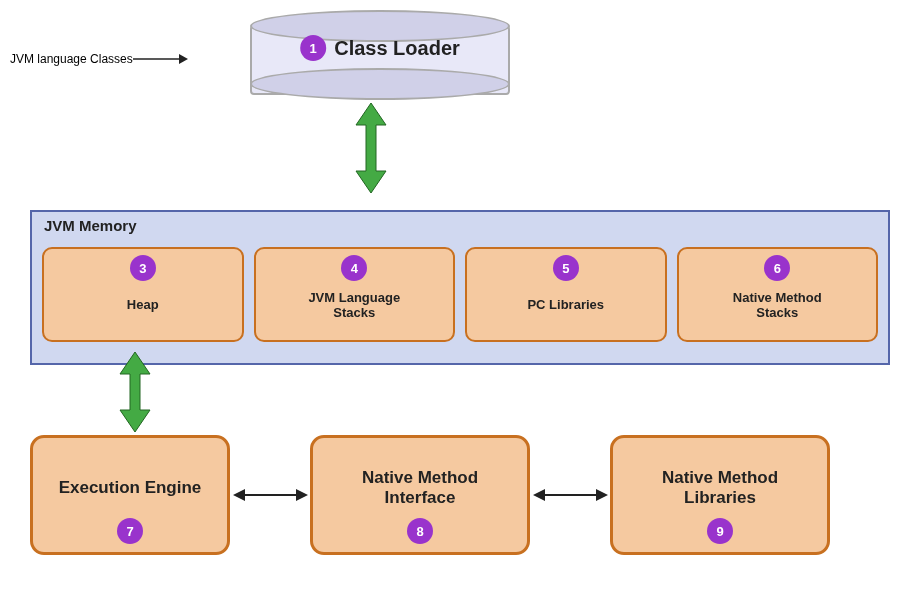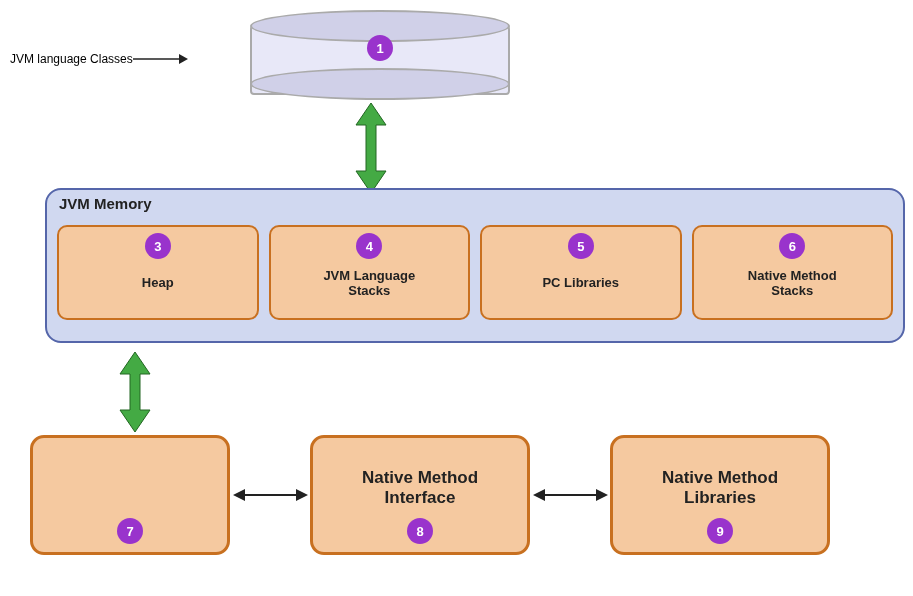--- a/index.html
+++ b/index.html
@@ -88,28 +88,27 @@
       top: 52px;
       left: 10px;
       font-size: 12px;
       display: flex;
       align-items: center;
     }
 
     
     .jvm-memory-box {
       position: absolute;
-      top: 188px;
+      top: 210px;
       left: 30px;
       width: 860px;
       height: 155px;
       background: #d0d8f0;
       border: 2px solid #5566aa;
-      border-radius: 16px;
-      margin-left: 15px;
+      border-radius: 0;
     }
 
     .jvm-memory-title {
       position: absolute;
       top: 5px;
       left: 12px;
       font-weight: bold;
       font-size: 15px;
       color: #222;
     }
@@ -199,20 +198,21 @@
     </svg>
   </div>
 
   <div class="class-loader-area">
     <div class="cylinder">
       <div class="cylinder-body"></div>
       <div class="cylinder-top"></div>
       <div class="cylinder-bottom-ellipse"></div>
       <div class="class-loader-label">
         <div class="badge">1</div>
+        <span style="font-size:20px; font-weight:bold; color:#222;">Class Loader</span>
       </div>
     </div>
   </div>
 
   <div style="position:absolute; top:103px; left:346px;">
     <svg width="50" height="90" viewBox="0 0 50 90">
 
       <polygon points="25,0 10,22 20,22 20,68 10,68 25,90 40,68 30,68 30,22 40,22" fill="#44aa44" stroke="#226622" stroke-width="1"></polygon>
     </svg>
   </div>
@@ -246,20 +246,21 @@
 
   <div style="position:absolute; top:352px; left:110px;">
     <svg width="50" height="80" viewBox="0 0 50 80">
       <polygon points="25,0 10,22 20,22 20,58 10,58 25,80 40,58 30,58 30,22 40,22" fill="#44aa44" stroke="#226622" stroke-width="1"></polygon>
     </svg>
   </div>
 
   <div style="position:absolute; top:435px; left:30px; display:flex; align-items:center; gap:0;">
 
     <div class="bottom-box" style="width:200px;">
+      <span class="bottom-box-label">Execution Engine</span>
       <div class="badge" style="position:absolute;bottom:8px;">7</div>
     </div>
 
     <div style="width:80px; display:flex; align-items:center; justify-content:center;">
       <svg width="75" height="20" viewBox="0 0 75 20">
 
         <polygon points="0,10 12,4 12,16" fill="#222"></polygon>
         <line x1="12" y1="10" x2="63" y2="10" stroke="#222" stroke-width="2"></line>
 
         <polygon points="75,10 63,4 63,16" fill="#222"></polygon>

